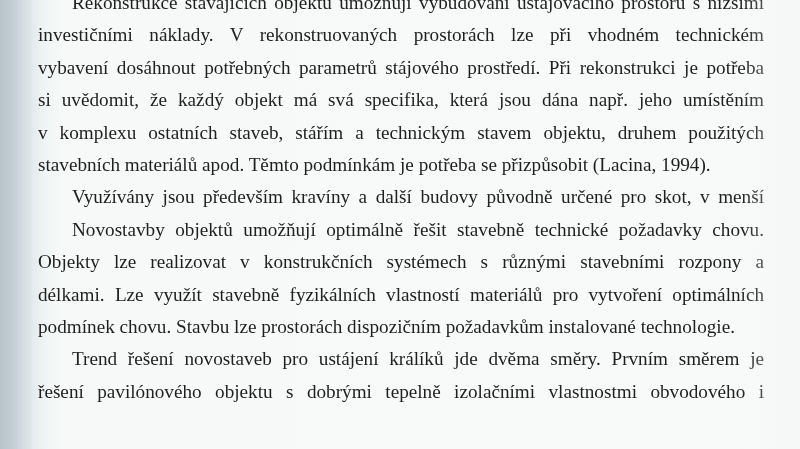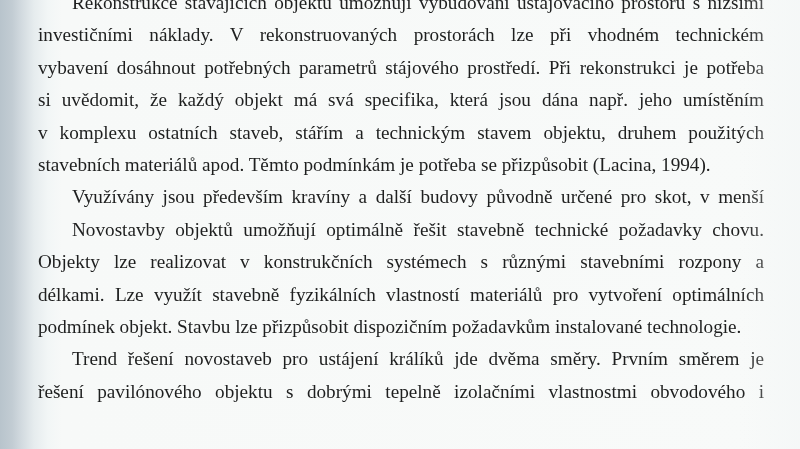--- a/index.html
+++ b/index.html
@@ -75,21 +75,21 @@
     </div>
 
     <div class="para">
       <div class="line indent">Využívány jsou především kravíny a další budovy původně určené pro skot, v menší</div>
     </div>
 
     <div class="para">
       <div class="line indent">Novostavby objektů umožňují optimálně řešit stavebně technické požadavky chovu.</div>
       <div class="line">Objekty lze realizovat v konstrukčních systémech s různými stavebními rozpony a</div>
       <div class="line">délkami. Lze využít stavebně fyzikálních vlastností materiálů pro vytvoření optimálních</div>
-      <div class="line last">podmínek objekt. Stavbu lze přizpůsobit dispozičním požadavkům instalované technologie.</div>
+      <div class="line last">podmínek chovu. Stavbu lze prostorách dispozičním požadavkům instalované technologie.</div>
     </div>
 
     <div class="para">
       <div class="line indent">Trend řešení novostaveb pro ustájení králíků jde dvěma směry. Prvním směrem je</div>
       <div class="line">řešení pavilónového objektu s dobrými tepelně izolačními vlastnostmi obvodového i</div>
     </div>
 
   </div>
 </div>
 

